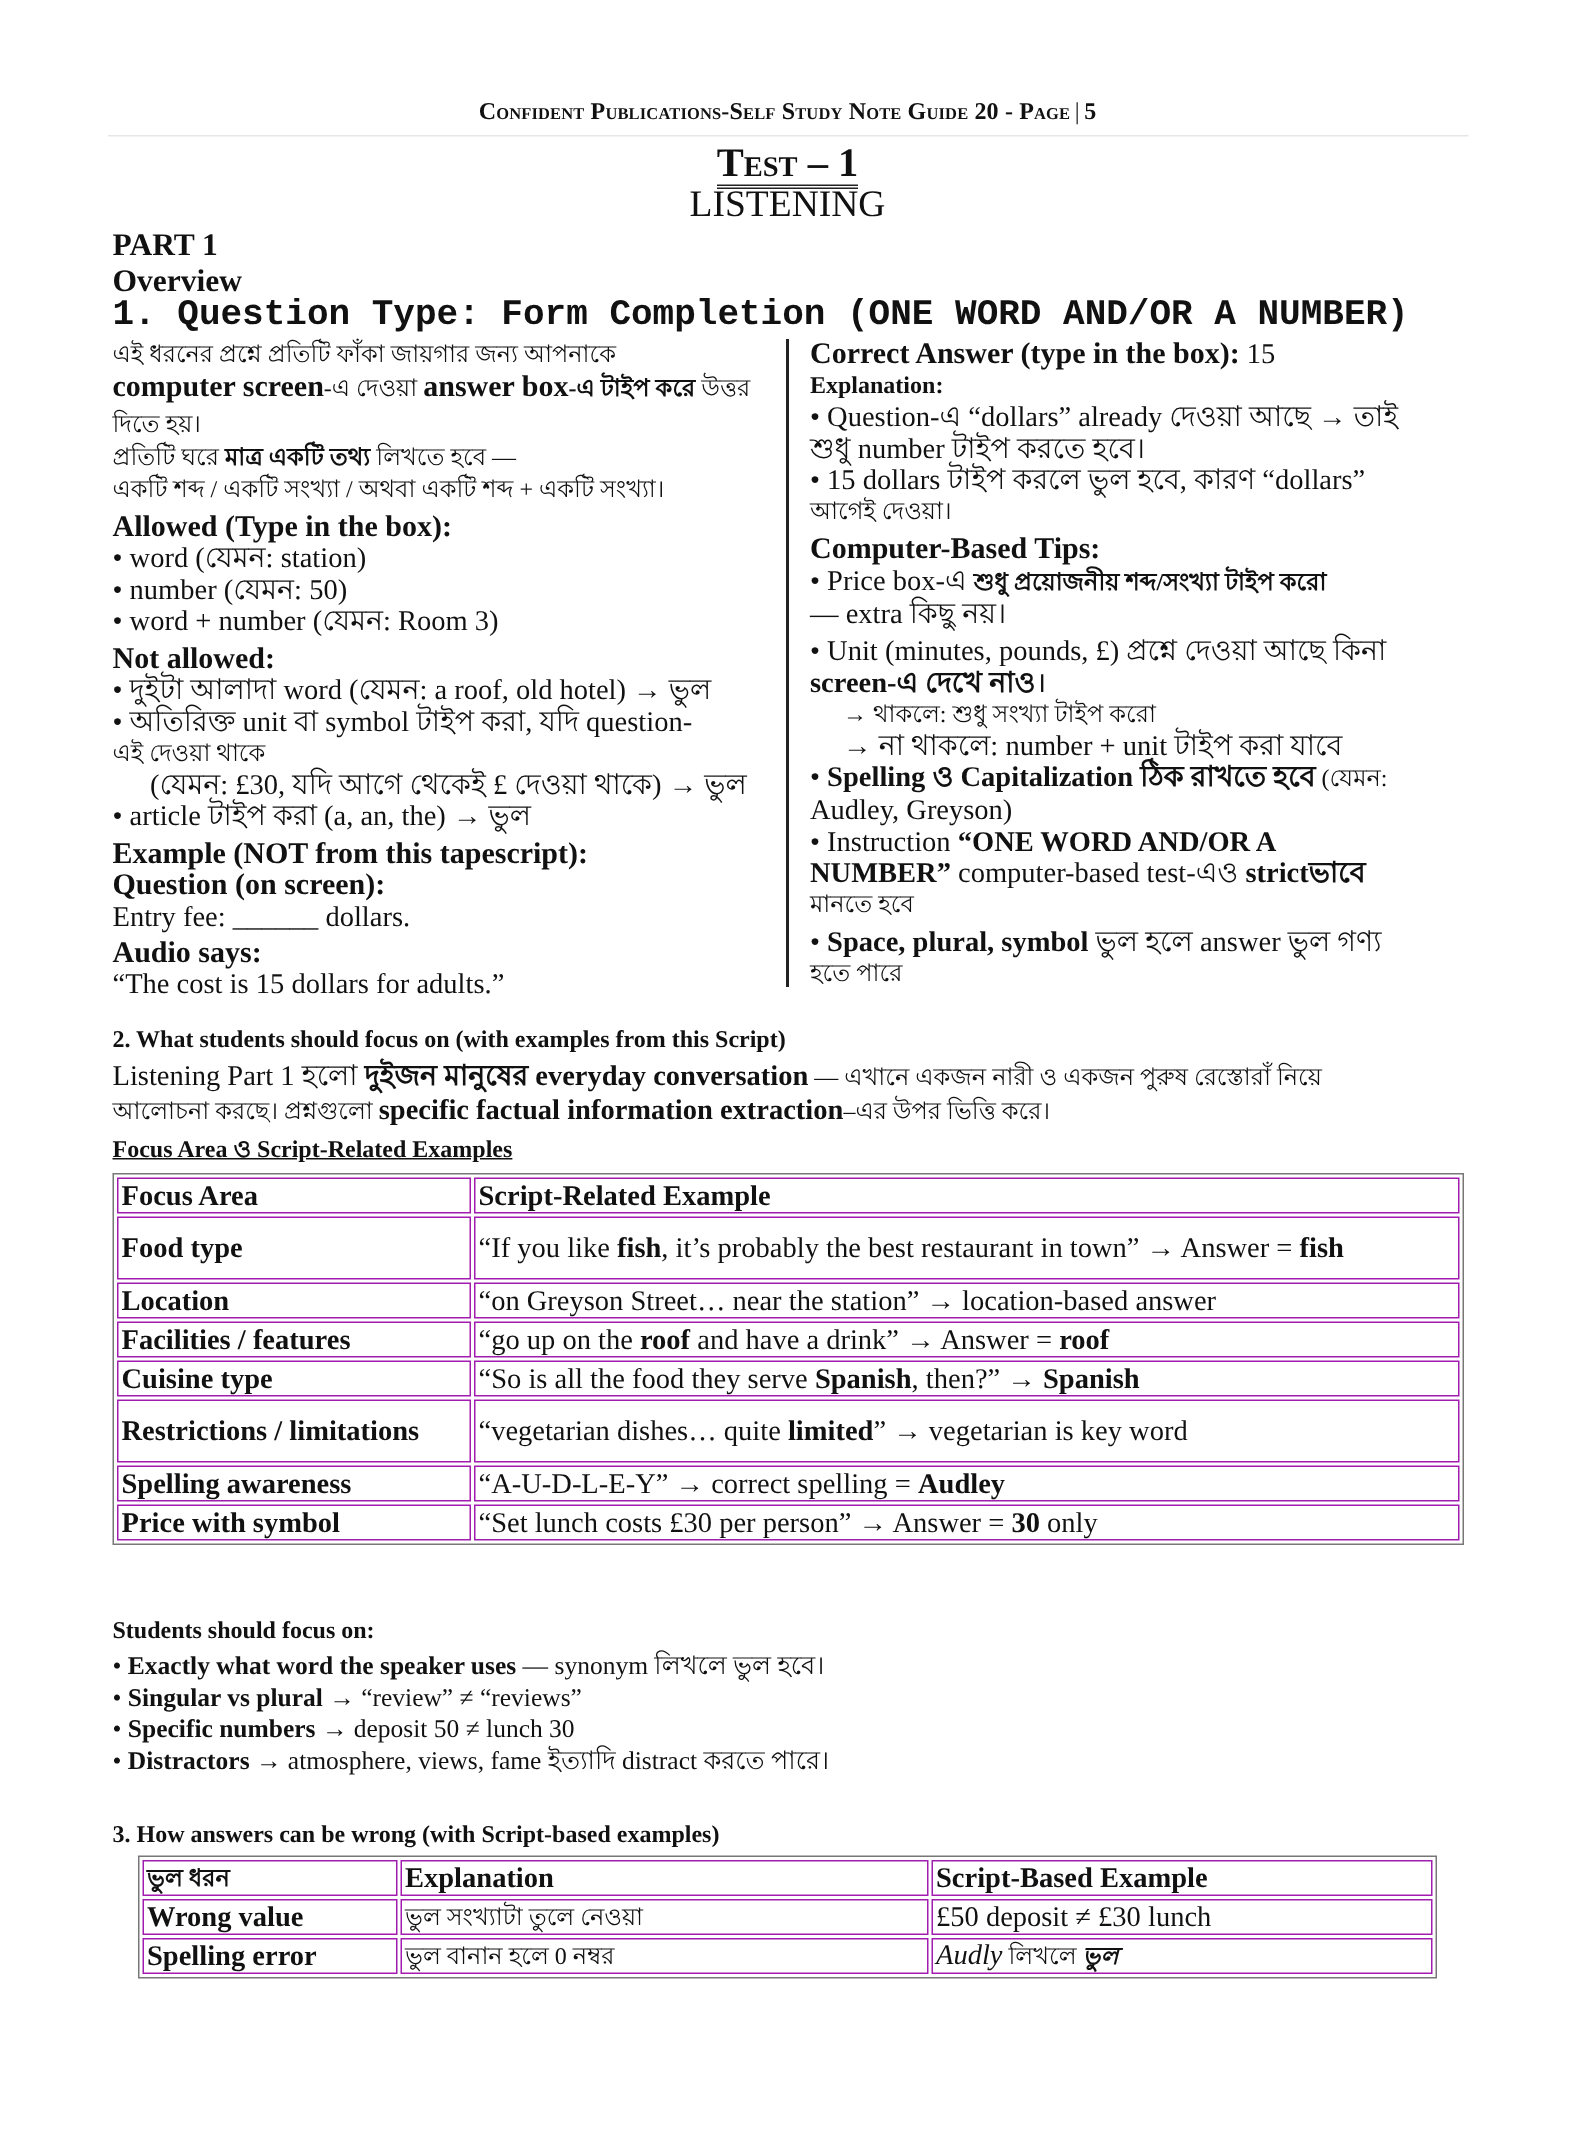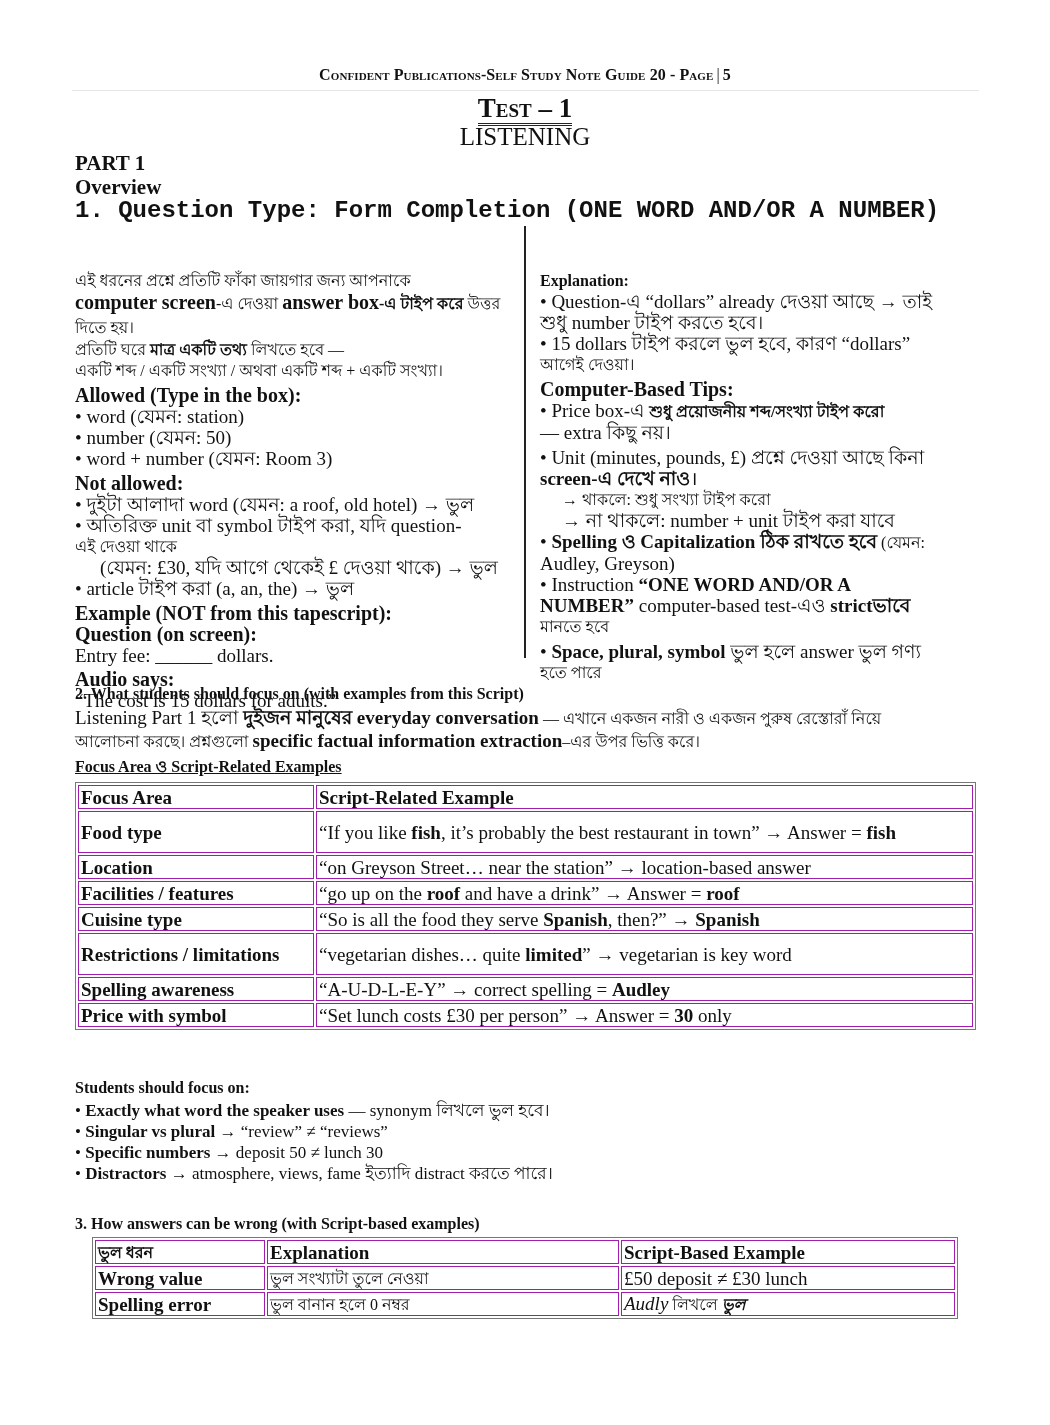--- a/index.html
+++ b/index.html
@@ -11,21 +11,21 @@
   .hrule { position:absolute; left:72px; width:907px; top:90px; height:1px; background:#e6e6e6; }
   .title { position:absolute; left:0; width:1050px; top:93px; text-align:center;
            font-size:27px; font-weight:bold; font-variant:small-caps; line-height:30px; }
   .title span { border-bottom:3px double #222; padding-bottom:0; }
   .subtitle { position:absolute; left:0; width:1050px; top:122px; text-align:center;
               font-size:25px; line-height:30px; }
   .abs { position:absolute; }
   .h-part { left:75px; top:151px; font-size:21px; font-weight:bold; line-height:24px; }
   .h-over { left:75px; top:175px; font-size:21px; font-weight:bold; line-height:24px; }
   .h-sec { font-size:16px; font-weight:bold; line-height:24px; }
-  .col { position:absolute; font-size:19px; line-height:21px;margin-top:44px; }
+  .col { position:absolute; font-size:19px; line-height:21px; }
   .col p { margin:0; }
   .col .b { font-weight:bold; }
   .col .h { font-weight:bold; font-size:20px; margin-top:4px; }
   .col .ind { padding-left:25px; }
   .col .ind2 { padding-left:22px; }
   .vdiv { position:absolute; left:524px; top:226px; width:2px; height:432px; background:#222; }
   .para { position:absolute; left:75px; width:905px; font-size:19px; line-height:22px; }
   table.grid { border-collapse:separate; border-spacing:2px; border:1px solid #777;
                position:absolute; font-size:19px; }
   table.grid td { border:1px solid #a21caf; padding:0 2px; vertical-align:middle; line-height:19px; }
@@ -66,20 +66,21 @@
   <p class="h" style="line-height:21px;">Example (NOT from this tapescript):</p>
   <p class="b" style="font-size:20px;">Question (on screen):</p>
   <p>Entry fee: ______ dollars.</p>
   <p class="h" style="margin-top:3px;">Audio says:</p>
   <p>“The cost is 15 dollars for adults.”</p>
 </div>
 
 <div class="vdiv"></div>
 
 <div class="col" style="left:540px;top:226px;width:445px;">
+  <p><b style="font-size:20px;">Correct Answer (type in the box):</b><span> 15</span></p>
   <p class="b" style="font-size:16px;">Explanation:</p>
   <p>• Question-এ “dollars” already দেওয়া আছে → তাই</p>
   <p>শুধু number টাইপ করতে হবে।</p>
   <p>• 15 dollars টাইপ করলে ভুল হবে, কারণ “dollars”</p>
   <p class="bn">আগেই দেওয়া।</p>
   <p class="h">Computer-Based Tips:</p>
   <p><span>• Price box-এ </span><b class="bn">শুধু প্রয়োজনীয় শব্দ/সংখ্যা টাইপ করো</b></p>
   <p>— extra কিছু নয়।</p>
   <p style="margin-top:4px;">• Unit (minutes, pounds, £) প্রশ্নে দেওয়া আছে কিনা</p>
   <p><b>screen-এ দেখে নাও</b><span>।</span></p>

